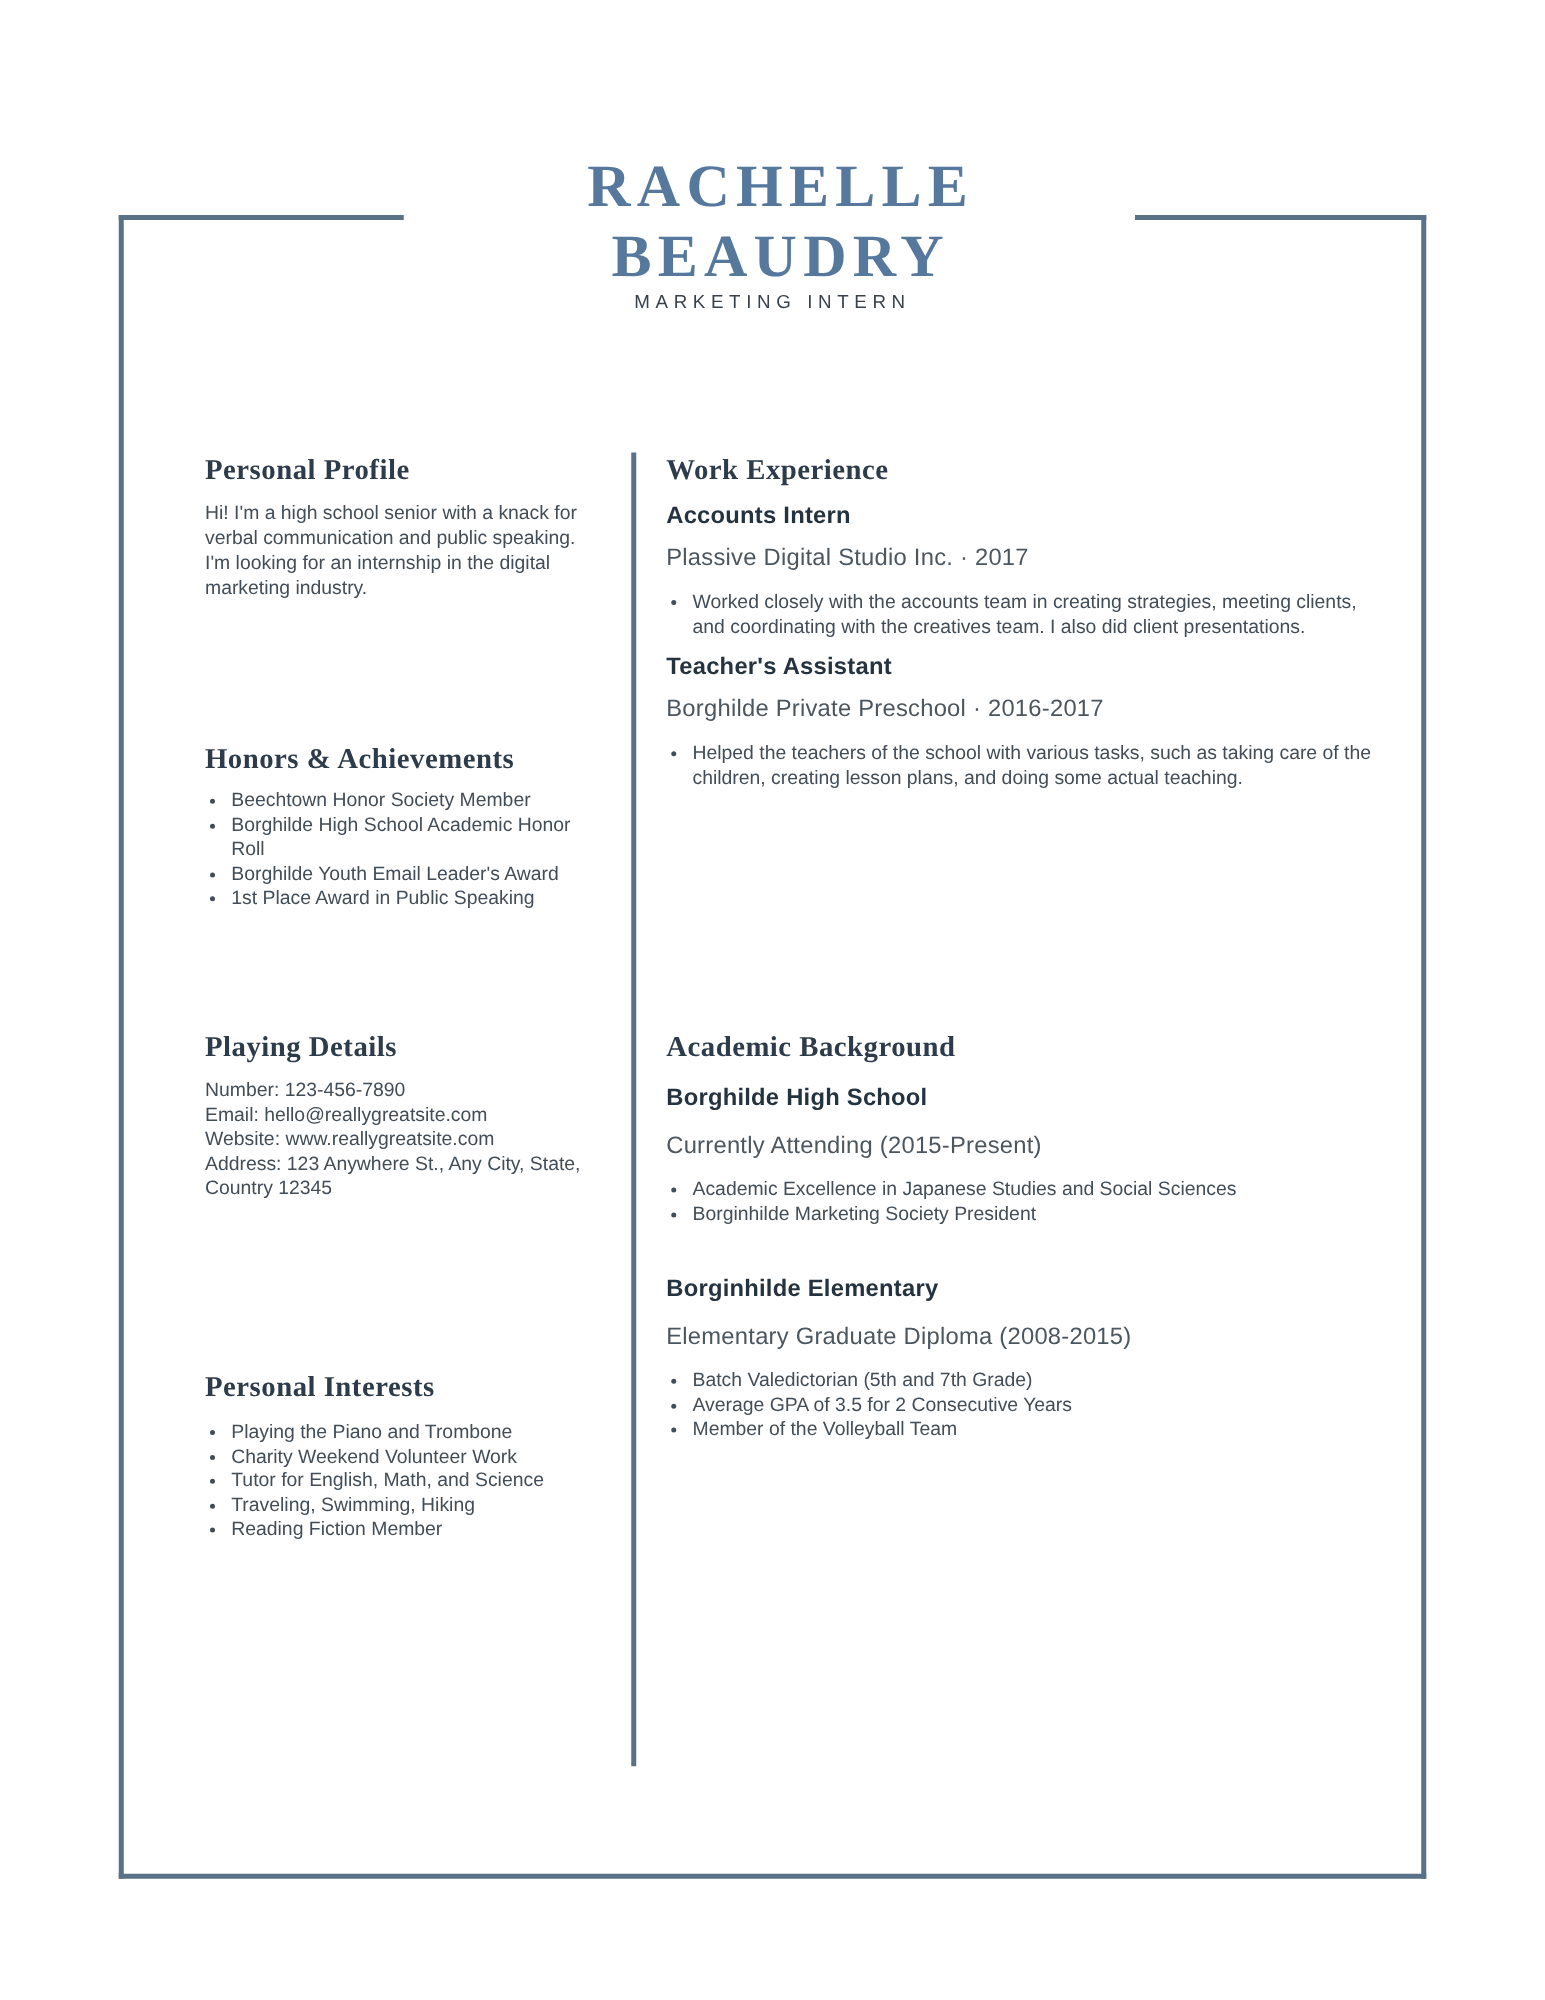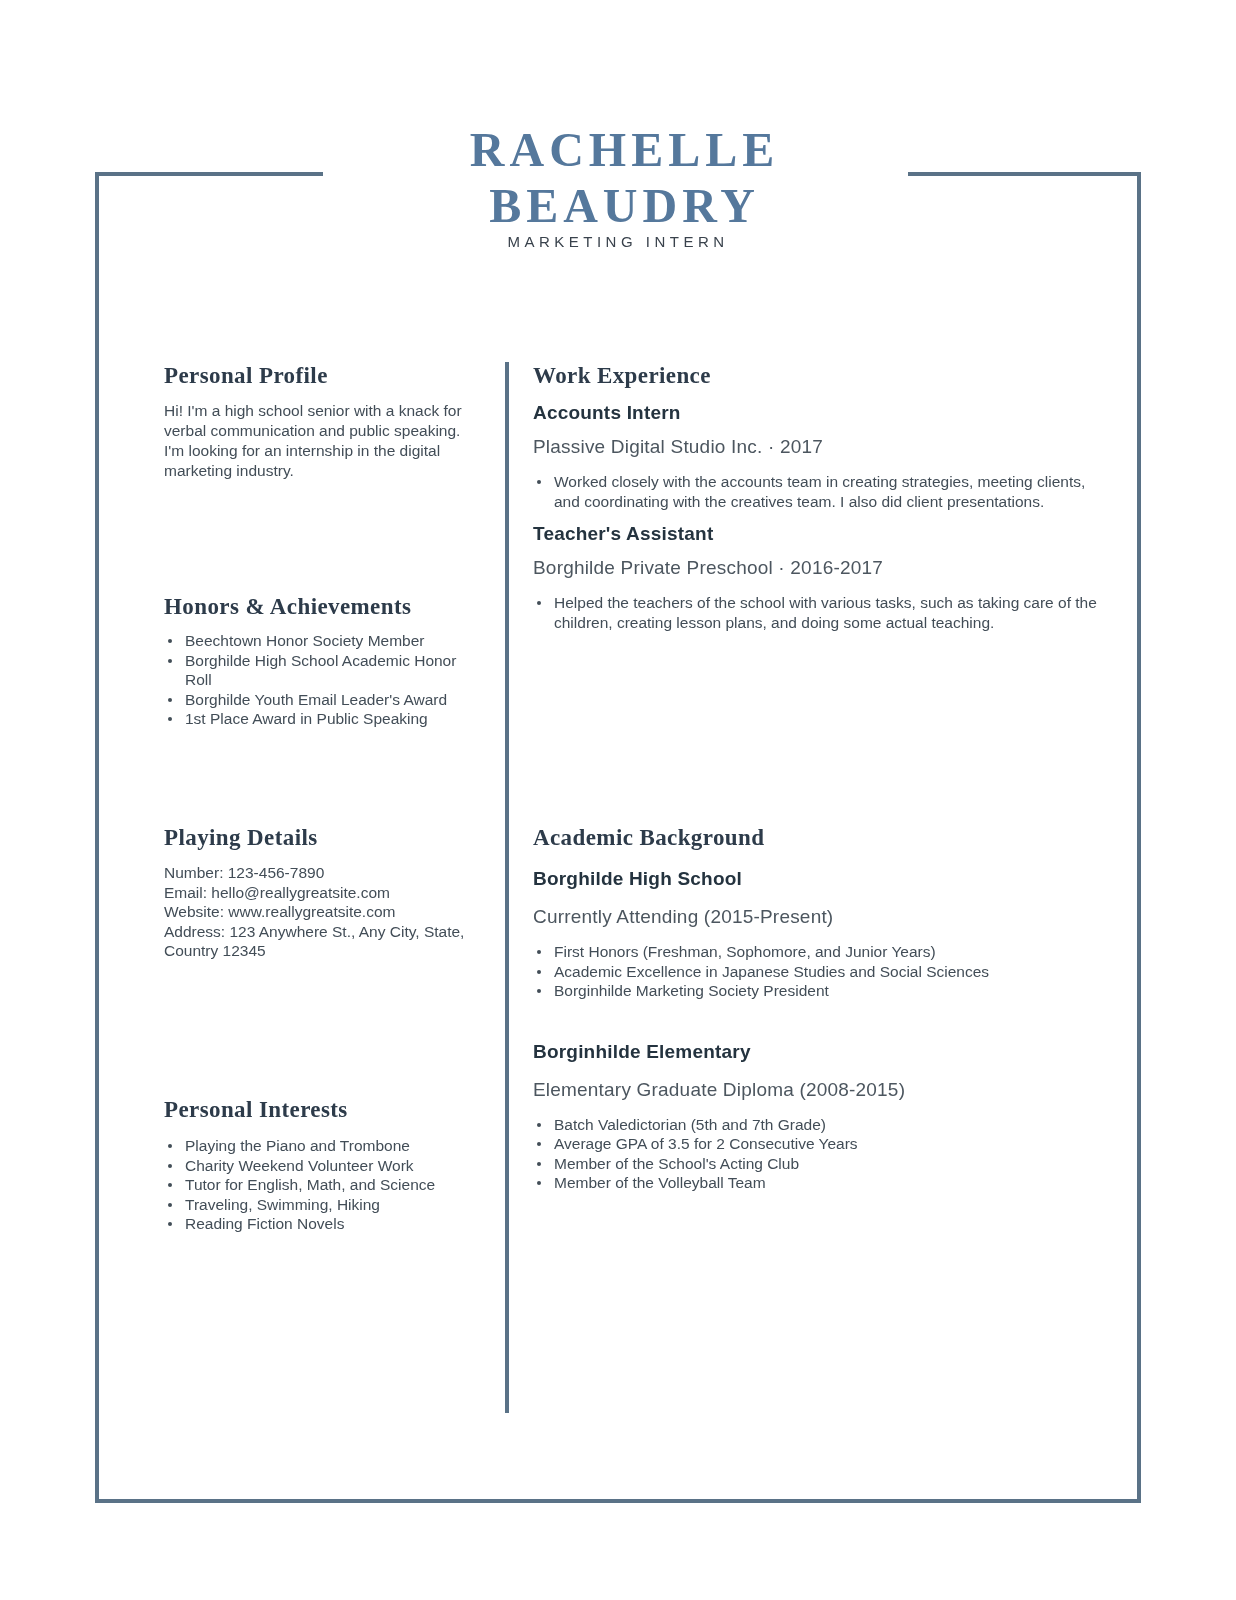--- a/index.html
+++ b/index.html
@@ -112,21 +112,21 @@
   </div>
 </section>
 
 <section class="section col-left" style="top:1096px">
   <h2 class="sec-heading">Personal Interests</h2>
   <ul class="bullets" style="margin-top:12px">
     <li>Playing the Piano and Trombone</li>
     <li>Charity Weekend Volunteer Work</li>
     <li>Tutor for English, Math, and Science</li>
     <li>Traveling, Swimming, Hiking</li>
-    <li>Reading Fiction Novels</li>
+    <li>Reading Fiction Member</li>
   </ul>
 </section>
 
 <section class="section col-right" style="top:362px">
   <h2 class="sec-heading">Work Experience</h2>
 
   <div class="entry">
     <div class="entry-role">Accounts Intern</div>
     <div class="entry-org">Plassive Digital Studio Inc. · 2017</div>
     <ul class="bullets">
@@ -143,29 +143,27 @@
   </div>
 </section>
 
 <section class="section col-right acad" style="top:824px">
   <h2 class="sec-heading">Academic Background</h2>
 
   <div class="entry">
     <div class="entry-role">Borghilde High School</div>
     <div class="entry-org">Currently Attending (2015-Present)</div>
     <ul class="bullets">
-      <li>First Honors (Freshman, Sophomore, and Junior Years)</li>
       <li>Academic Excellence in Japanese Studies and Social Sciences</li>
       <li>Borginhilde Marketing Society President</li>
     </ul>
   </div>
 
   <div class="entry">
     <div class="entry-role">Borginhilde Elementary</div>
     <div class="entry-org">Elementary Graduate Diploma (2008-2015)</div>
     <ul class="bullets">
       <li>Batch Valedictorian (5th and 7th Grade)</li>
       <li>Average GPA of 3.5 for 2 Consecutive Years</li>
-      <li>Member of the School's Acting Club</li>
       <li>Member of the Volleyball Team</li>
     </ul>
   </div>
 </section>
 
 </body></html>

